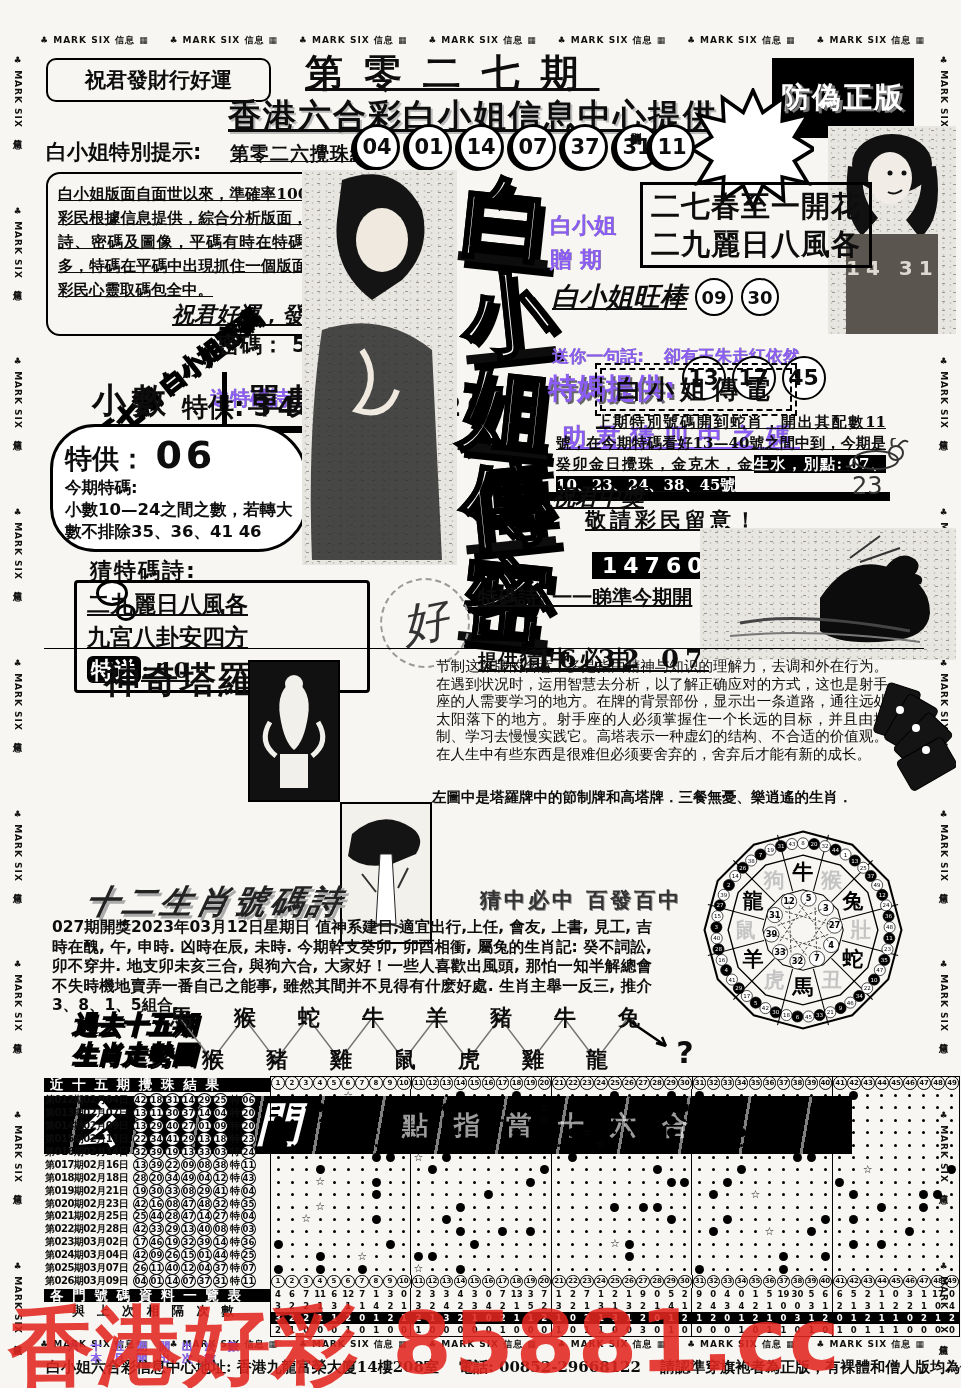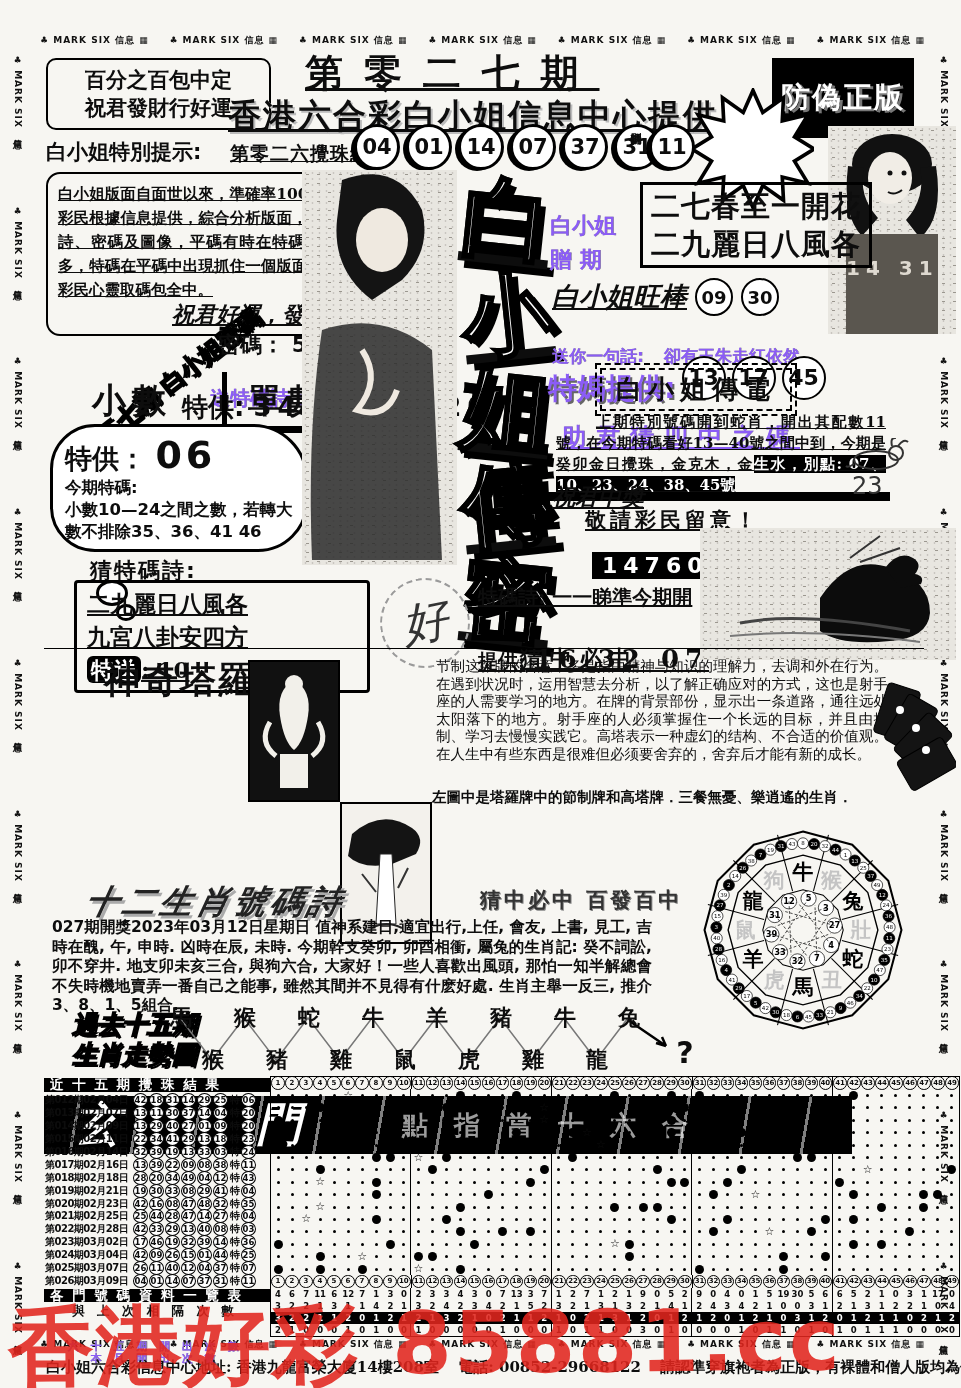--- a/index.html
+++ b/index.html
@@ -157,21 +157,20 @@
     <span class="logo-unit">♣ MARK SIX 信息 ▦</span>
     <span class="logo-unit">♣ MARK SIX 信息 ▦</span>
     <span class="logo-unit">♣ MARK SIX 信息 ▦</span>
     <span class="logo-unit">♣ MARK SIX 信息 ▦</span>
     <span class="logo-unit">♣ MARK SIX 信息 ▦</span>
     <span class="logo-unit">♣ MARK SIX 信息 ▦</span>
     <span class="logo-unit">♣ MARK SIX 信息 ▦</span>
   </div>
 
 <div class="abs slogan-box" style="left:46px;top:58px;width:205px;">
-  <div>百分之百包中定</div>
   <div>祝君發財行好運</div>
 </div>
 <div class="abs issue-title serif" style="left:305px;top:48px;">第零二七期</div>
 <div class="abs main-title serif" style="left:228px;top:94px;">香港六合彩白小姐信息中心提供</div>
 <div class="abs stamp" style="left:772px;top:58px;width:142px;height:80px;">防偽正版</div>
 
 <div class="abs tip-label" style="left:46px;top:138px;">白小姐特別提示:</div>
 <div class="abs result-label serif" style="left:230px;top:141px;">第零二六攪珠結果</div>
 <div class="abs ballrow" style="left:354px;top:124px;">
     <span class="ball">04</span>

